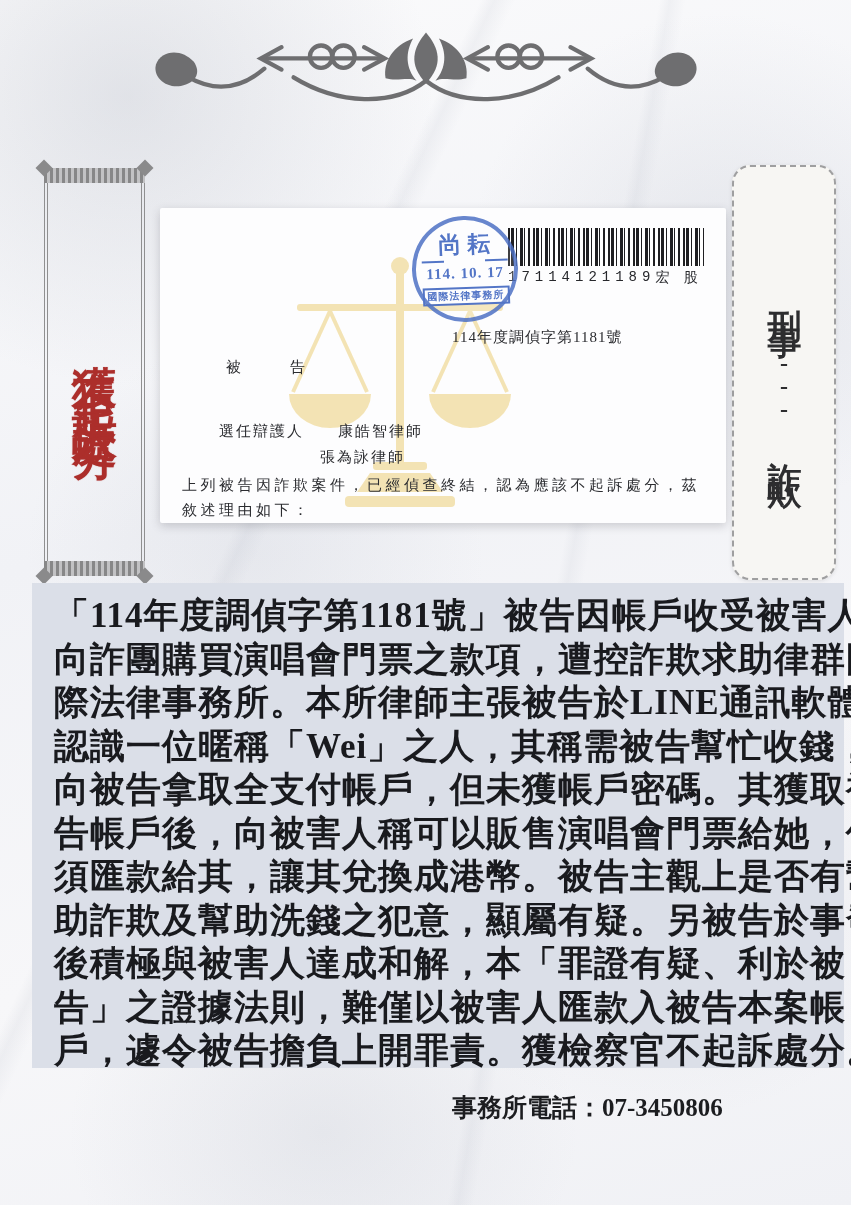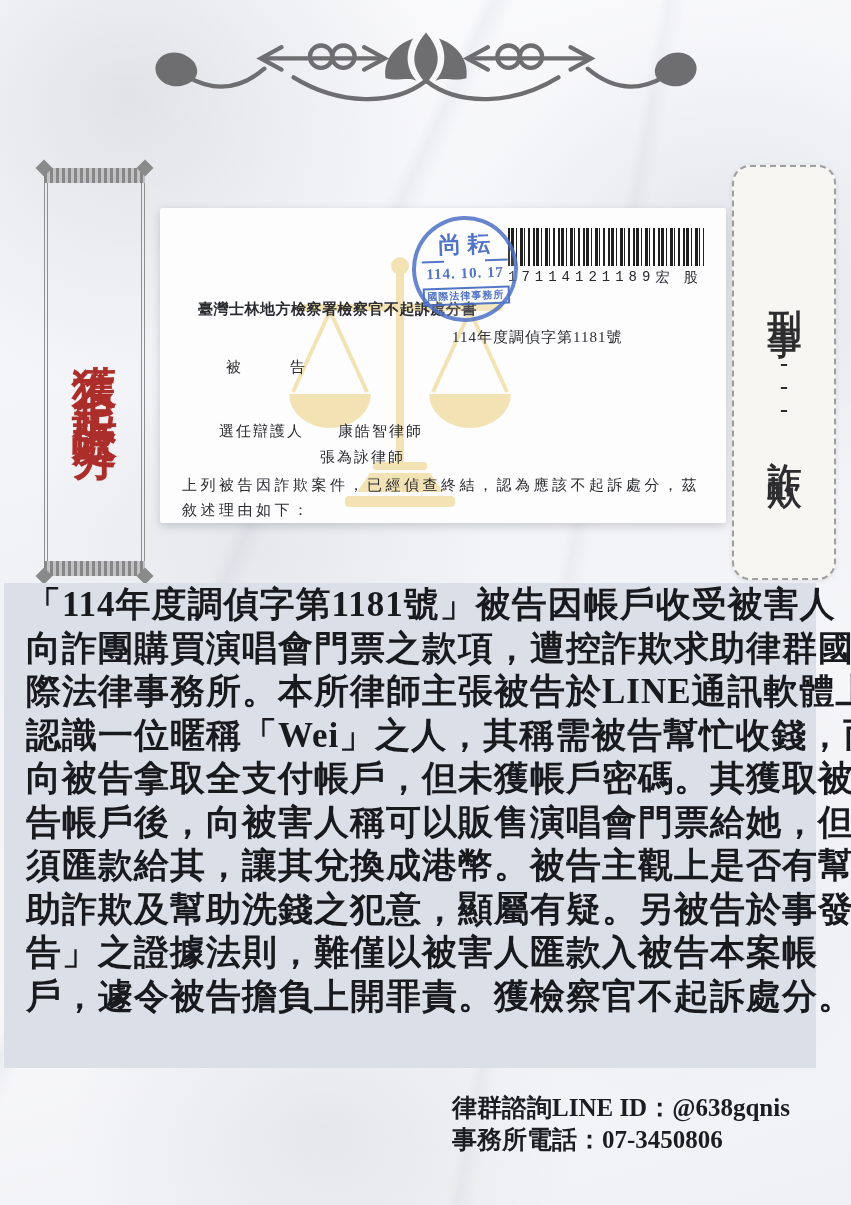--- a/index.html
+++ b/index.html
@@ -98,22 +98,22 @@
       #1f1f22 12px 15px, #fff 15px 16px,
       #1f1f22 16px 17px, #fff 17px 20px,
       #1f1f22 20px 22px, #fff 22px 25px);
   }
   .barcode-num { margin-top:3px; font-size:14px; color:#27282c; display:flex; }
   .barcode-num .digits { letter-spacing:5px; }
   .barcode-num .suffix { letter-spacing:3px; }
 
   
   .main-panel {
-    position:absolute; left:4px; top:583px; width:812px; height:485px;
-    background:#dbdfe8; padding:0 22px 0 22px;
+    position:absolute; left:32px; top:583px; width:812px; height:485px;
+    background:#dbdfe8; padding:11px 22px 0 22px;
   }
   .main-panel .line {
     font-size:35px; font-weight:700; color:#191a1e; line-height:43.5px;
     letter-spacing:1px; text-align:justify; text-align-last:justify; white-space:nowrap;
   }
 
   
   .contact { position:absolute; left:452px; top:1092px; z-index:2; }
   .contact .c-line { font-size:25px; font-weight:700; color:#1c1d20; line-height:32px; white-space:nowrap; }
   .contact .c-line.red { color:#b04643; }
@@ -195,40 +195,39 @@
     </div>
 
     <div class="barcode-wrap">
       <div class="barcode"></div>
       <div class="barcode-num">
         <span class="digits">17114121189</span>
         <span class="suffix">宏 股</span>
       </div>
     </div>
 
-    <div class="txt doc-title">臺灣士林地方檢察署檢察官不起訴處分書</div>
     <div class="txt doc-case">114年度調偵字第1181號</div>
     <div class="txt doc-def">被　　　告</div>
     <div class="txt doc-defense">選任辯護人　　康皓智律師</div>
     <div class="txt doc-lawyer2">張為詠律師</div>
     <div class="txt doc-body1">上列被告因詐欺案件，已經偵查終結，認為應該不起訴處分，茲</div>
     <div class="txt doc-body2">敘述理由如下：</div>
   </div>
 
   <div class="main-panel">
     <div class="line">「114年度調偵字第1181號」被告因帳戶收受被害人</div>
     <div class="line">向詐團購買演唱會門票之款項，遭控詐欺求助律群國</div>
     <div class="line">際法律事務所。本所律師主張被告於LINE通訊軟體上</div>
     <div class="line">認識一位暱稱「Wei」之人，其稱需被告幫忙收錢，而</div>
     <div class="line">向被告拿取全支付帳戶，但未獲帳戶密碼。其獲取被</div>
     <div class="line">告帳戶後，向被害人稱可以販售演唱會門票給她，但</div>
     <div class="line">須匯款給其，讓其兌換成港幣。被告主觀上是否有幫</div>
     <div class="line">助詐欺及幫助洗錢之犯意，顯屬有疑。另被告於事發</div>
+    <div class="line">後積極與被害人達成和解，本「罪證有疑、利於被</div>
     <div class="line">告」之證據法則，難僅以被害人匯款入被告本案帳</div>
     <div class="line">戶，遽令被告擔負上開罪責。獲檢察官不起訴處分。</div>
   </div>
 
   <div class="contact">
-    <div class="c-line">律群諮詢LINE ID：@638gqnis</div>
     <div class="c-line">事務所電話：07-3450806</div>
   </div>
 
 </div>
 
 </body></html>

